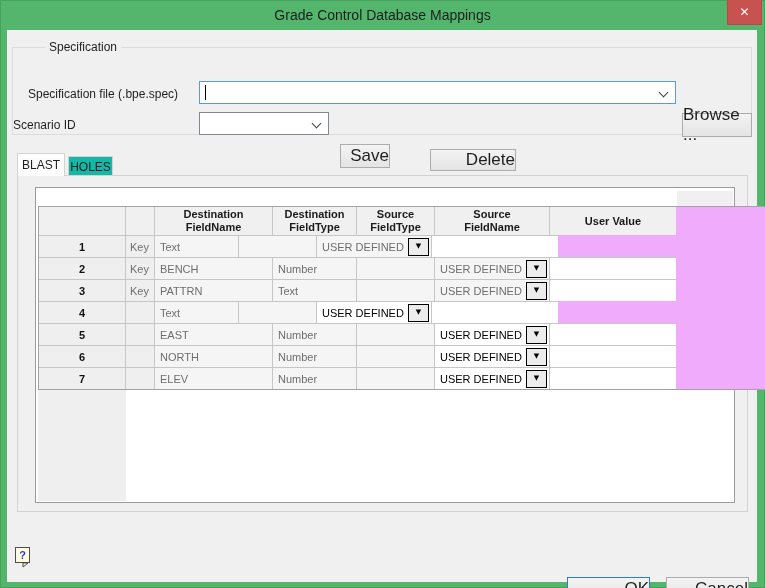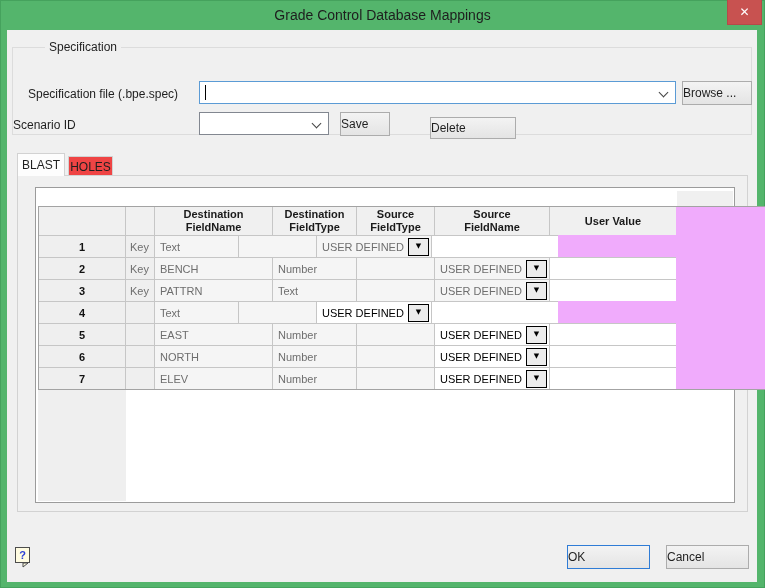--- a/index.html
+++ b/index.html
@@ -24,32 +24,32 @@
   #lbl-specfile{left:15px;top:39px;}
   #lbl-scenario{left:0;top:70px;}
   .combo{position:absolute;background:#fff;box-sizing:border-box;border:1px solid #828790;}
   #combo-specfile{left:186px;top:33px;width:477px;height:23px;border:1px solid #5b9bd5;}
   #combo-scenario{left:186px;top:64px;width:130px;height:23px;}
   .caret{position:absolute;left:5px;top:3px;width:1px;height:15px;background:#000;}
   .combo-value{position:absolute;left:8px;top:4px;font-size:12px;color:#000;}
   .chevron{position:absolute;right:8px;top:7px;width:6px;height:6px;
     border-right:1px solid #444;border-bottom:1px solid #444;transform:rotate(45deg);}
   .btn{position:absolute;background:linear-gradient(#f3f3f3,#e4e4e4);
-    border:1px solid #acacac;box-sizing:border-box;font-size:12px;color:#1f1f1f;
-    display:flex;align-items:center;justify-content:flex-start;cursor:default;}
+    border:1px solid #acacac;box-sizing:border-box;font-size:17px;color:#1f1f1f;
+    display:flex;align-items:center;justify-content:flex-end;cursor:default;margin-top:32px;}
   #btn-browse{left:669px;top:33px;width:70px;height:24px;}
   #btn-save{left:327px;top:64px;width:50px;height:24px;}
   #btn-delete{left:417px;top:69px;width:86px;height:22px;}
 
   
   .tab{position:absolute;box-sizing:border-box;font-size:12px;color:#1f1f1f;
     display:flex;align-items:center;justify-content:center;cursor:default;}
   #tab-blast{left:10px;top:123px;width:48px;height:23px;background:#fdfdfd;
     border:1px solid #d2d2d2;border-bottom:none;z-index:3;}
-  #tab-holes{left:61px;top:126px;width:45px;height:20px;background:#ef4444;
+  #tab-holes{left:61px;top:126px;width:45px;height:20px;background:#14b8a6;
     border:1px solid #d2d2d2;border-bottom:none;z-index:1;}
   .tabpage{position:absolute;left:10px;top:145px;width:731px;height:337px;
     background:#f0f0f0;border:1px solid #d2d2d2;box-sizing:border-box;z-index:2;}
 
   
   .gridctl{position:absolute;left:17px;top:11px;width:700px;height:316px;
     background:#fff;border:1px solid #9b9b9b;box-sizing:border-box;}
   .headerstrip{position:absolute;left:641px;top:3px;right:1px;height:28px;
     background:#f0f0f0;border-bottom:1px solid #c6c6c6;box-sizing:border-box;}
   .rowstrip{position:absolute;left:2px;top:185px;width:88px;bottom:1px;background:#efefef;}

